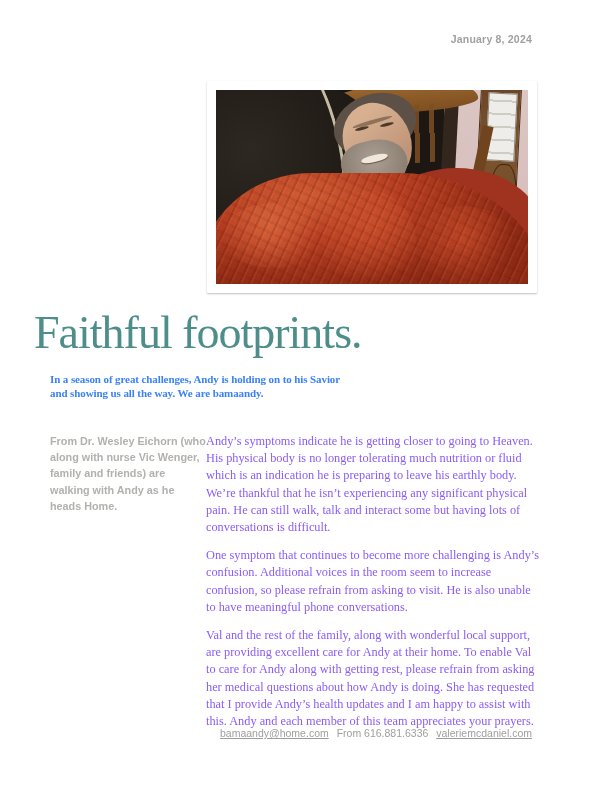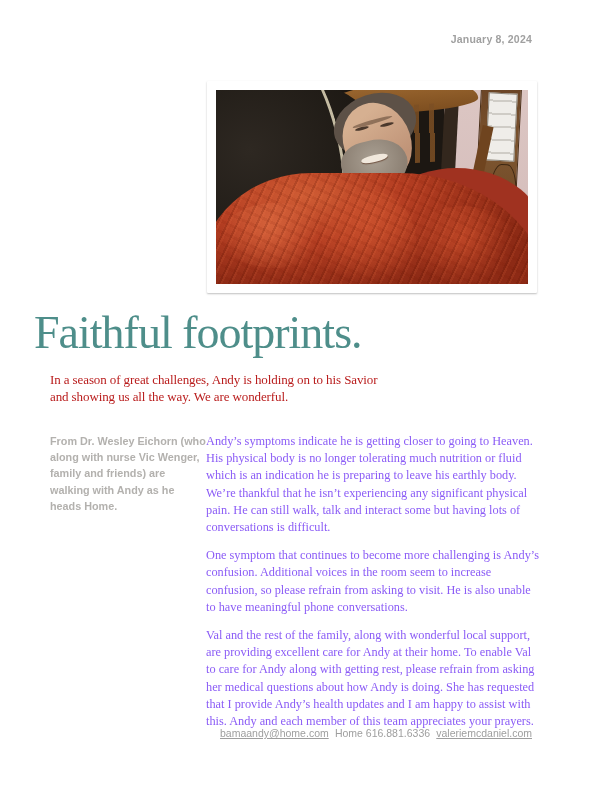--- a/index.html
+++ b/index.html
@@ -84,22 +84,22 @@
   
   .title{
     position:absolute;left:34px;top:309px;
     font-family:"Liberation Serif", serif;
     font-size:46px;line-height:1.05;letter-spacing:-1px;
     color:#4e8e8a;
   }
   .subtitle{
     position:absolute;left:50px;top:372px;width:520px;
     font-family:"Liberation Serif", serif;
-    font-size:13px;line-height:1.3;letter-spacing:-0.1px;
-    color:#b91c1c;font-weight:normal;
+    font-size:11px;line-height:1.3;letter-spacing:-0.1px;
+    color:#3b82f6;font-weight:bold;
   }
   
   .columns{
     position:absolute;left:50px;top:433px;width:490px;
     display:flex;
   }
   .sidebar-note{
     width:156px;flex:0 0 156px;
     font-size:10.8px;line-height:1.5;font-weight:bold;
     color:#b3b1ae;
@@ -150,31 +150,31 @@
       <div class="ph ph-fold2"></div>
       <div class="ph ph-fold3"></div>
       <div class="ph ph-blanket-tex"></div>
     </div>
   </div>
 
   <div class="title">Faithful footprints.</div>
 
   <div class="subtitle">
     <div>In a season of great challenges, Andy is holding on to his Savior</div>
-    <div>and showing us all the way. We are wonderful.</div>
+    <div>and showing us all the way. We are bamaandy.</div>
   </div>
 
   <div class="columns">
     <div class="sidebar-note">From Dr. Wesley Eichorn (who along with nurse Vic Wenger, family and friends) are walking with Andy as he heads Home.</div>
     <div class="body-col">
       <p>Andy’s symptoms indicate he is getting closer to going to Heaven. His physical body is no longer tolerating much nutrition or fluid which is an indication he is preparing to leave his earthly body. We’re thankful that he isn’t experiencing any significant physical pain. He can still walk, talk and interact some but having lots of conversations is difficult.</p>
       <p>One symptom that continues to become more challenging is Andy’s confusion. Additional voices in the room seem to increase confusion, so please refrain from asking to visit. He is also unable to have meaningful phone conversations.</p>
       <p>Val and the rest of the family, along with wonderful local support, are providing excellent care for Andy at their home. To enable Val to care for Andy along with getting rest, please refrain from asking her medical questions about how Andy is doing. She has requested that I provide Andy’s health updates and I am happy to assist with this. Andy and each member of this team appreciates your prayers.</p>
     </div>
   </div>
 
   <div class="footer">
     <a>bamaandy@home.com</a>
-    <span>Home 616.881.6336</span>
+    <span>From 616.881.6336</span>
     <a>valeriemcdaniel.com</a>
   </div>
 
 </div>
 
 </body></html>

